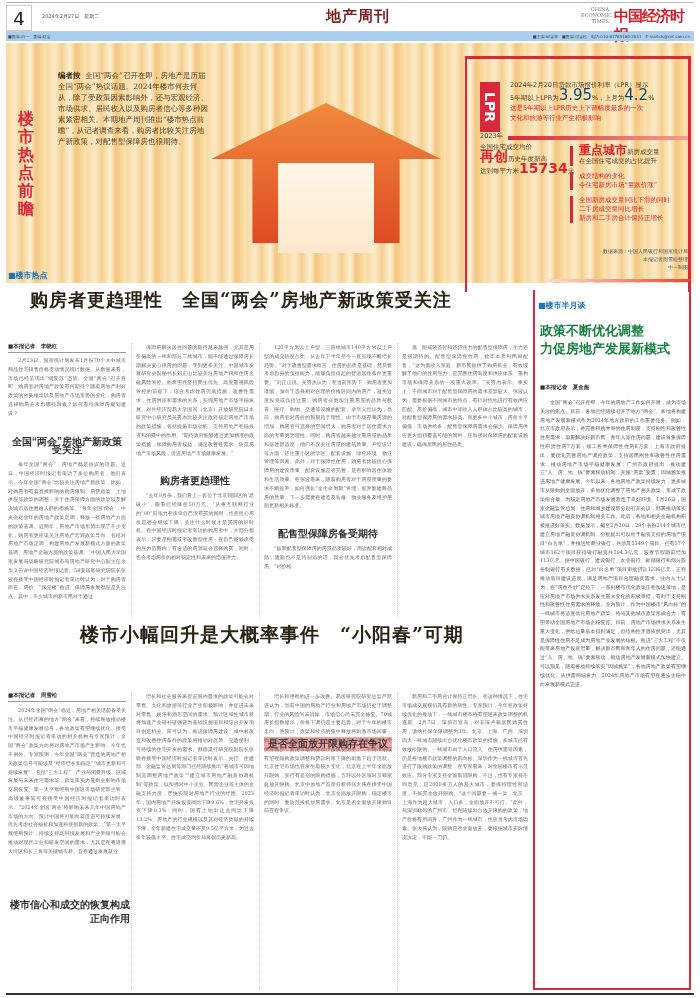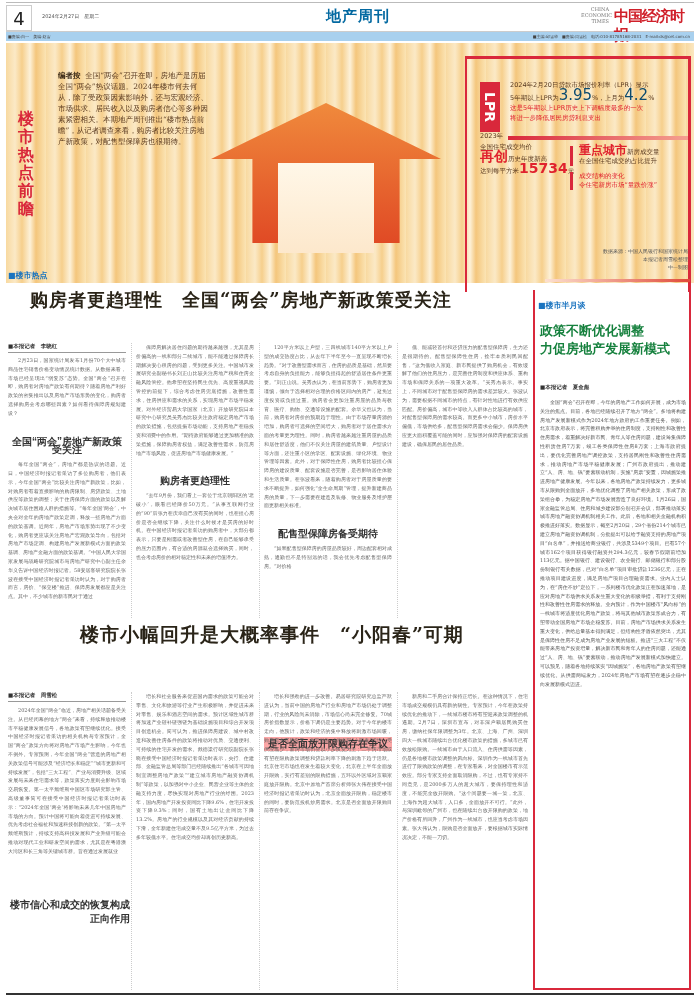--- a/index.html
+++ b/index.html
@@ -1,20 +1,20 @@
 <!DOCTYPE html>
 <html><head>
 <meta charset="utf-8">
 <style>
 *{box-sizing:border-box;margin:0;padding:0}
 body{width:700px;height:998px;background:#fff;font-family:"DejaVu Serif",serif;color:#333;position:relative;overflow:hidden}
 .masthead{position:absolute;left:6px;top:2px;width:688px;height:30px;border-top:1px solid #bbb;border-bottom:1px solid #ccc}
 .pagenum{position:absolute;left:0;top:2px;width:26px;height:26px;border:1px solid #ccc;font-family:"DejaVu Sans",sans-serif;font-size:18px;text-align:center;line-height:26px;color:#222}
 .pdate{position:absolute;left:36px;top:10px;font-size:5px;color:#555;font-family:"DejaVu Sans",sans-serif}
-.section-title{position:absolute;left:320px;top:4px;font-size:15px;font-weight:bold;color:#0369a1;letter-spacing:1px}
+.section-title{position:absolute;left:320px;top:4px;font-size:15px;font-weight:bold;color:#7f1d1d;letter-spacing:1px}
 .cet-en{position:absolute;left:575px;top:3px;font-size:5px;line-height:6px;text-align:right;color:#777;width:28px}
 .cet-cn{position:absolute;left:608px;top:4px;font-size:15px;color:#d0202a;font-weight:bold;letter-spacing:-1px}
 .infobar{position:absolute;left:6px;top:32px;width:688px;height:9px;background:#a8d0ee;font-size:4px;color:#444;font-family:"DejaVu Sans",sans-serif;line-height:9px}
 .infobar .l{position:absolute;left:2px}
 .infobar .r{position:absolute;right:4px}
 .hero{position:absolute;left:6px;top:43px;width:688px;height:240px;background:repeating-linear-gradient(90deg,#f8d9a0 0,#fbe9c6 9px,#f6cf8c 16px,#fdf1d8 24px,#f4c67c 30px,#fbe4b4 40px);overflow:hidden}
 .arrow-block{position:absolute;left:205px;top:60px;width:230px;height:140px;background:linear-gradient(180deg,#f08a3c,#e04a25);clip-path:polygon(50% 0,100% 40%,82% 40%,82% 100%,18% 100%,18% 40%,0 40%)}
 .arrow-inner{position:absolute;left:272px;top:120px;width:96px;height:90px;background:linear-gradient(180deg,#fff7e8,#fde8cc)}
 .vtitle{position:absolute;left:18px;top:110px;width:22px;font-size:16px;color:#d9283b;font-weight:bold;line-height:18px;text-align:left;font-family:"DejaVu Sans",sans-serif}
 .editor{position:absolute;left:58px;top:70px;width:150px;font-size:7.5px;line-height:11px;color:#5a3a20}
@@ -77,37 +77,42 @@
 <div class="editor">
   <b>编者按</b>&nbsp;&nbsp;<span>全国“两会”召开在即，房地产是历届全国“两会”热议话题。2024年楼市何去何从，除了受政策因素影响外，还与宏观经济、市场供求、居民收入以及购房者信心等多种因素紧密相关。本期地产周刊推出“楼市热点前瞻”，从记者调查来看，购房者比较关注房地产新政策，对配售型保障房也很期待。</span>
 </div>
 
 <div class="lpr-frame"></div>
 <div class="lpr-box">LPR</div>
 <div class="lpr-text">
   <div>2024年2月20日贷款市场报价利率（LPR）显示</div>
   <div><span>5年期以上LPR为</span><span class="big">3.95</span><span>%，上月为</span><span class="big">4.2</span><span>%</span></div>
   <div class="red">这是5年期以上LPR历史上下调幅度最多的一次</div>
-  <div class="red">将进一步降低居民房贷利息支出</div>
+  <div class="red">文化和旅游等行业产生积极影响</div>
 </div>
 <div class="y2023">2023年</div>
 <div class="y2023-bar"></div>
 <div class="price-block">
   <div>全国住宅成交均价</div>
   <div><span class="big">再创</span><span>历史年度新高</span></div>
   <div><span>达到每平方米</span><span class="big">15734</span><span>元</span></div>
 </div>
 <div class="key-block">
   <div class="key-item">
     <span class="big">重点城市</span><span class="dark">新房成交量</span>
     <div class="dark">在全国住宅成交的占比提升</div>
   </div>
   <div class="key-item">
     <div>成交结构的变化</div>
     <div>令住宅新房市场“量跌价涨”</div>
+  </div>
+  <div class="key-item">
+    <div>全国新房成交量同比下滑的同时</div>
+    <div>二手房成交量同比增长</div>
+    <div>新房和二手房合计保持正增长</div>
   </div>
 </div>
 <div class="source">
   <div>数据来源：中国人民银行和国家统计局</div>
   <div>本报记者周雪松整理</div>
   <div>中一制图</div>
 </div>
 <div class="source-bar"></div>
 
 <div class="tag tag1">■楼市热点</div>

